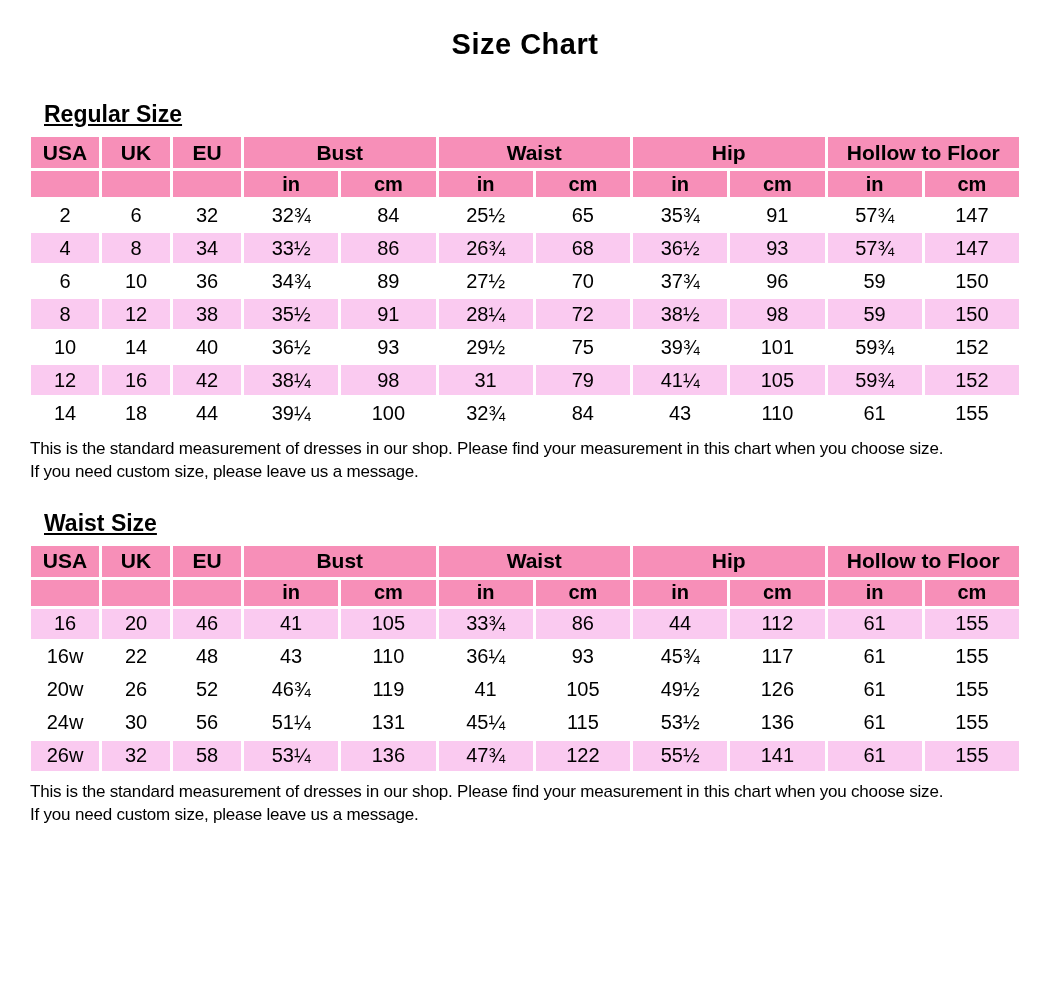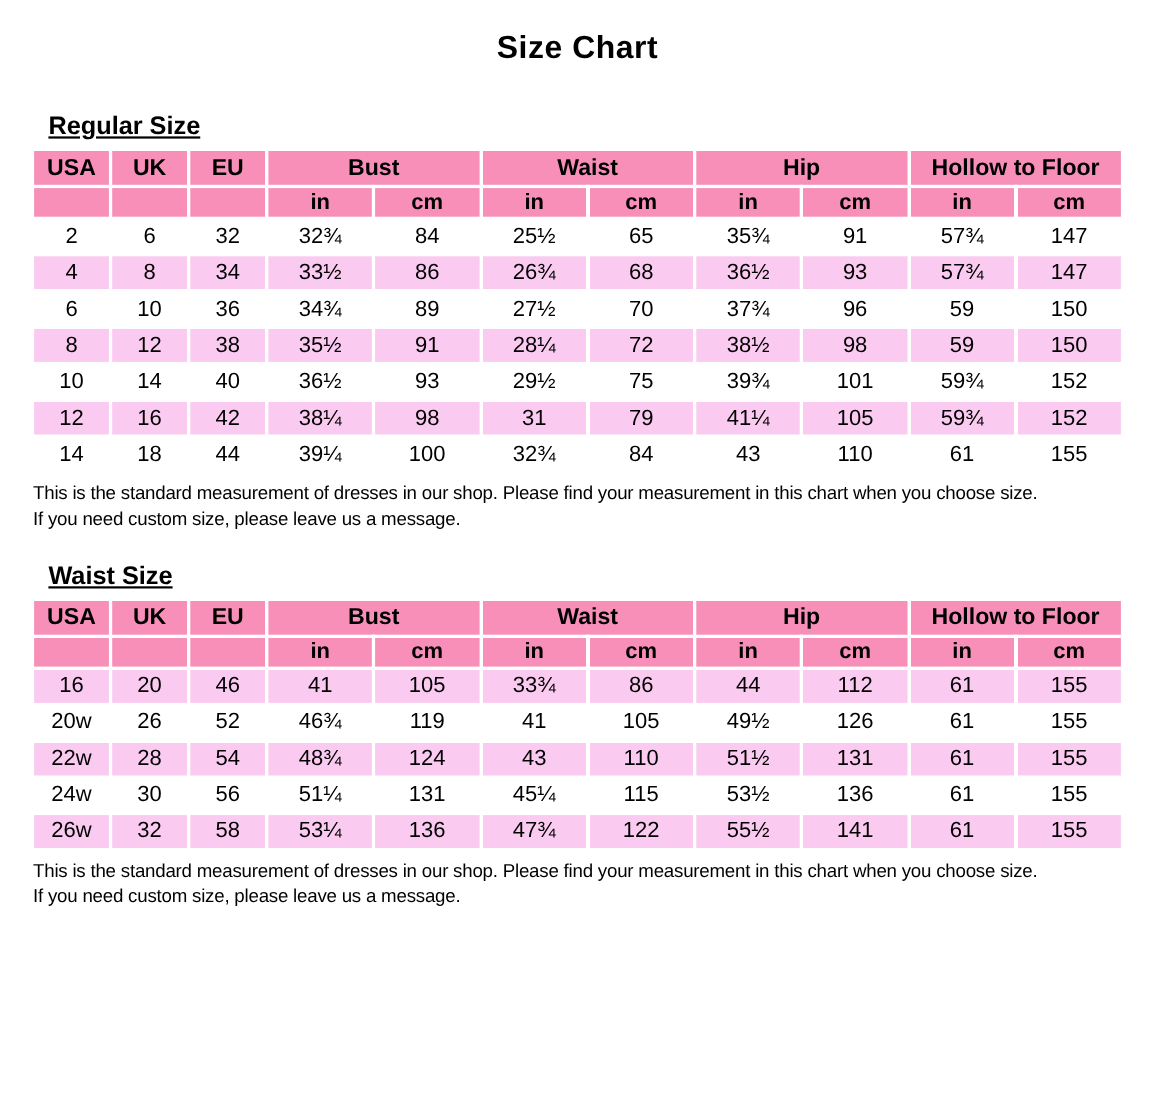--- a/index.html
+++ b/index.html
@@ -261,45 +261,45 @@
             <td>41</td>
             <td>105</td>
             <td>33¾</td>
             <td>86</td>
             <td>44</td>
             <td>112</td>
             <td>61</td>
             <td>155</td>
           </tr>
           <tr>
+            <td>16w</td>
+            <td>22</td>
+            <td>48</td>
+            <td>43</td>
+            <td>110</td>
+            <td>36¼</td>
+            <td>93</td>
+            <td>45¾</td>
+            <td>117</td>
+            <td>61</td>
+            <td>155</td>
+          </tr>
+          <tr>
             <td>20w</td>
             <td>26</td>
             <td>52</td>
             <td>46¾</td>
             <td>119</td>
             <td>41</td>
             <td>105</td>
             <td>49½</td>
             <td>126</td>
             <td>61</td>
             <td>155</td>
           </tr>
-          <tr class="shaded">
-            <td>22w</td>
-            <td>28</td>
-            <td>54</td>
-            <td>48¾</td>
-            <td>124</td>
-            <td>43</td>
-            <td>110</td>
-            <td>51½</td>
-            <td>131</td>
-            <td>61</td>
-            <td>155</td>
-          </tr>
           <tr>
             <td>24w</td>
             <td>30</td>
             <td>56</td>
             <td>51¼</td>
             <td>131</td>
             <td>45¼</td>
             <td>115</td>
             <td>53½</td>
             <td>136</td>

